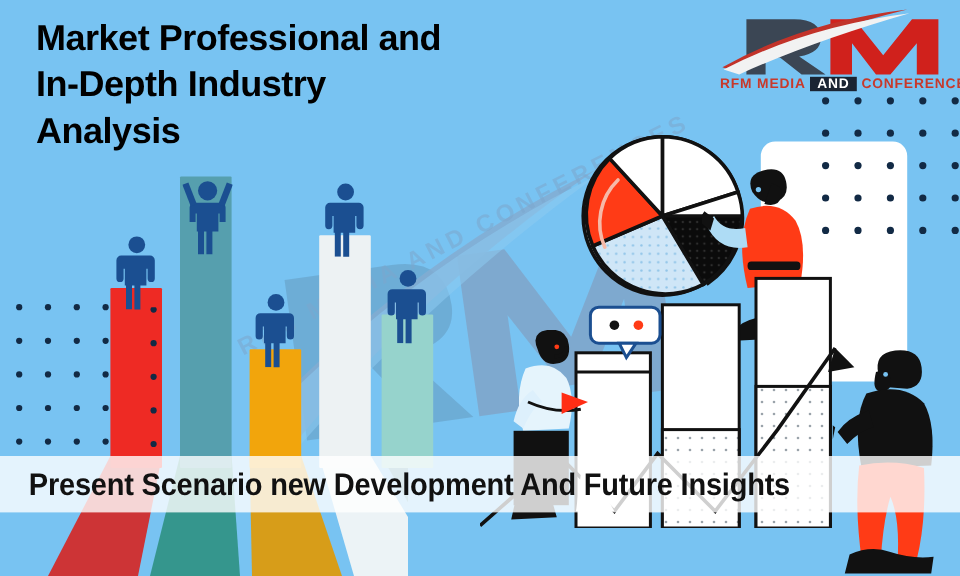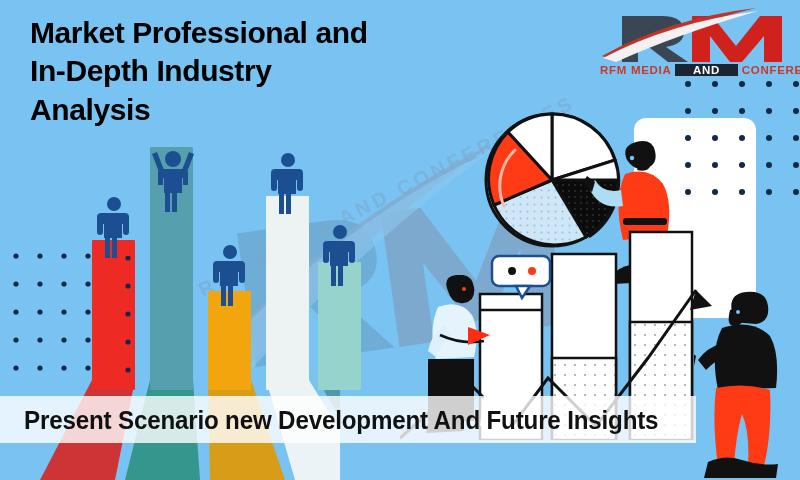--- a/index.html
+++ b/index.html
@@ -17,21 +17,21 @@
     color:#000000;letter-spacing:-0.4px;white-space:pre-line;
   }
 
   
   #logo{position:absolute;right:4px;top:4px;width:196px;height:76px;}
   #logo .lg-text{
     position:absolute;left:0;bottom:4px;width:196px;
     font-size:11.5px;font-weight:bold;letter-spacing:0.7px;
     color:#C8392B;text-align:center;white-space:nowrap;
   }
-  #logo .lg-and{background:#1A2433;color:#fff;padding:0 18px;}
+  #logo .lg-and{background:#1A2433;color:#fff;padding:0 6px;}
 
   
   #watermark{
     position:absolute;left:180px;top:120px;width:380px;height:250px;
     opacity:.17;pointer-events:none;
   }
   #wm-txt{
     position:absolute;left:20px;top:160px;width:330px;
     transform:rotate(-27deg);transform-origin:left center;
     font-size:20px;font-weight:bold;letter-spacing:4px;
@@ -40,21 +40,21 @@
 
   
   .lbar{position:absolute;bottom:90px;border-radius:1px;}
   .lperson{position:absolute;}
 
   
   .dotgrid{position:absolute;}
 
   
   #banner{
-    position:absolute;left:0;top:396px;width:696px;height:47px;
+    position:absolute;left:0;top:380px;width:800px;height:47px;
     background:rgba(255,255,255,.80);
     text-decoration:underline;
   }
   #banner span{
     position:absolute;left:24px;top:50%;transform:translateY(-50%);
     font-size:26px;font-weight:bold;color:#111;
     letter-spacing:-0.2px;white-space:nowrap;
     font-family:"Liberation Sans Narrow","Liberation Sans",sans-serif;
     transform:translateY(-50%) scaleX(.93);transform-origin:left center;
   }

